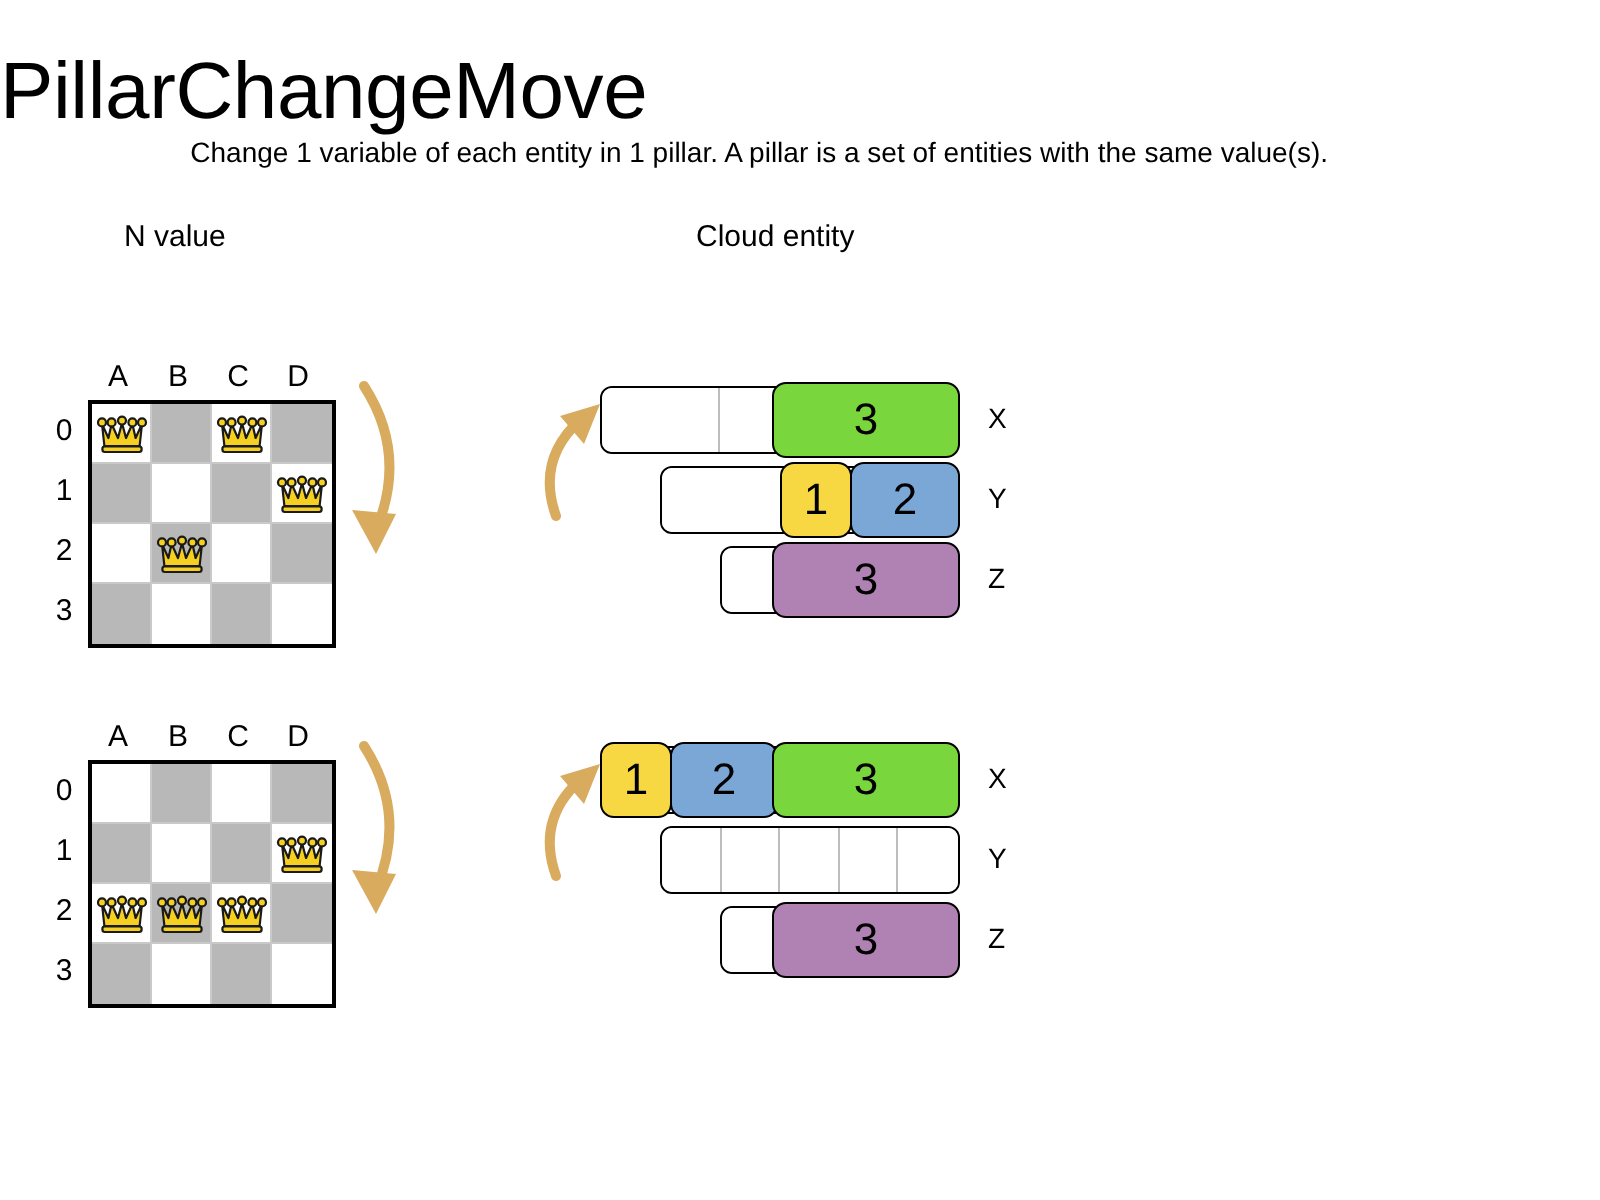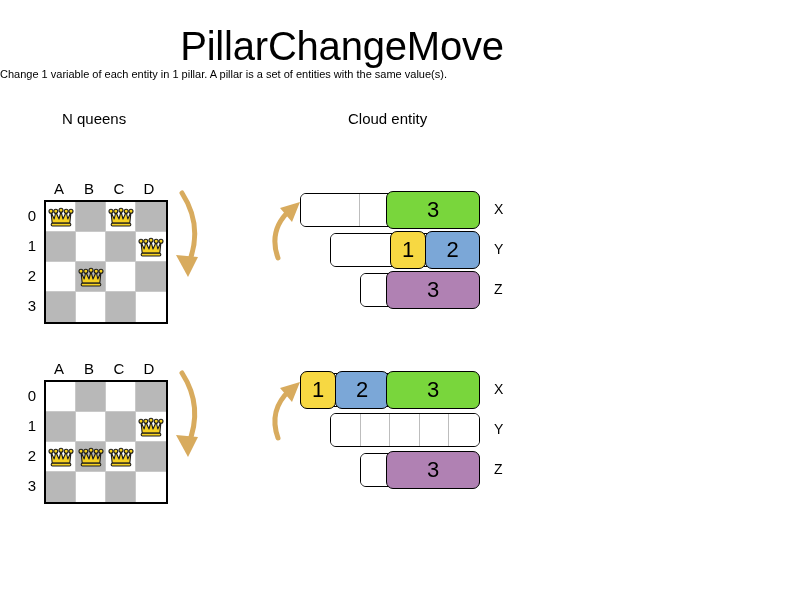--- a/index.html
+++ b/index.html
@@ -15,33 +15,33 @@
     font-family: "Liberation Sans", sans-serif;
     color: #000000;
   }
 
   
   #page-title {
     position: absolute;
     top: 24px;
     left: 0;
     width: 684px;
-    text-align: center;
+    text-align: left;
     font-size: 40px;
     font-weight: normal;
     line-height: 1.1;
     letter-spacing: -0.2px;
   }
   #page-subtitle {
     position: absolute;
     top: 68px;
     left: 0;
     width: 664px;
-    text-align: left;
-    font-size: 11px;
+    text-align: right;
+    font-size: 14px;
     line-height: 1.2;
   }
 
   
   .section-header {
     position: absolute;
     font-size: 15px;
     white-space: nowrap;
   }
   #header-nqueens { top: 110px; left: 62px; }
@@ -159,21 +159,21 @@
     width: 20px;
     text-align: left;
   }
 </style>
 </head>
 <body>
 
 <div id="page-title">PillarChangeMove</div>
 <div id="page-subtitle">Change 1 variable of each entity in 1 pillar. A pillar is a set of entities with the same value(s).</div>
 
-<div class="section-header" id="header-nqueens">N queens</div>
+<div class="section-header" id="header-nqueens">N value</div>
 <div class="section-header" id="header-cloud">Cloud entity</div>
 
 <div class="board-block" id="board-block-top">
     <div class="col-label" style="left: 14px;">A</div>
     <div class="col-label" style="left: 44px;">B</div>
     <div class="col-label" style="left: 74px;">C</div>
     <div class="col-label" style="left: 104px;">D</div>
     <div class="row-label" style="top: 21px;">0</div>
     <div class="row-label" style="top: 51px;">1</div>
     <div class="row-label" style="top: 81px;">2</div>

